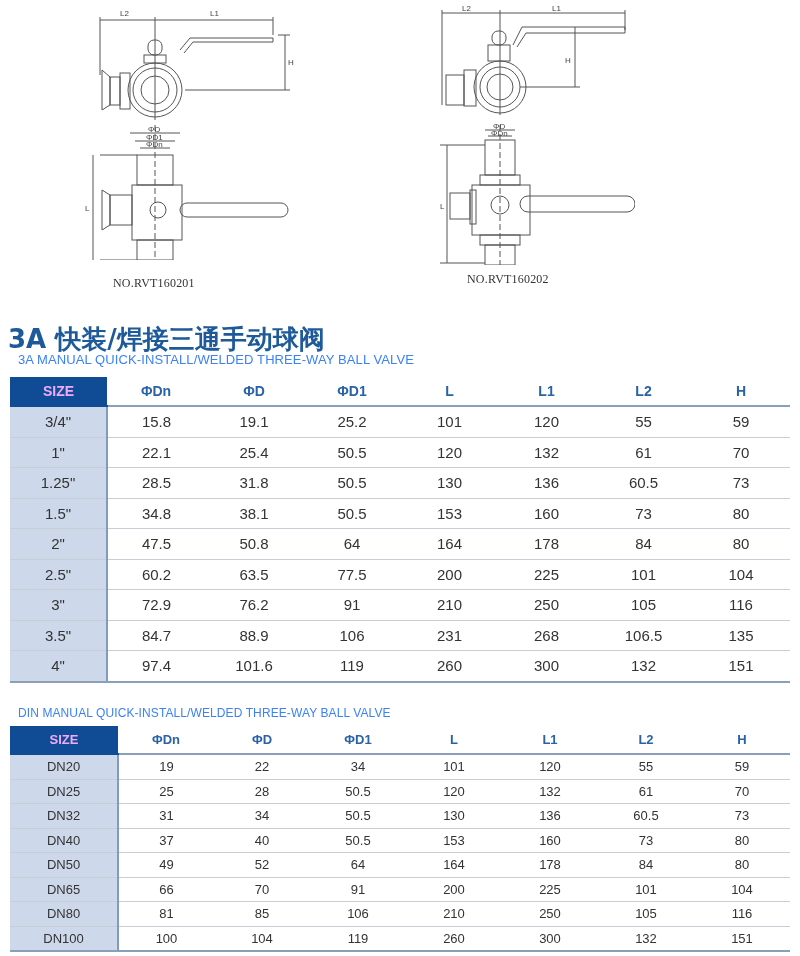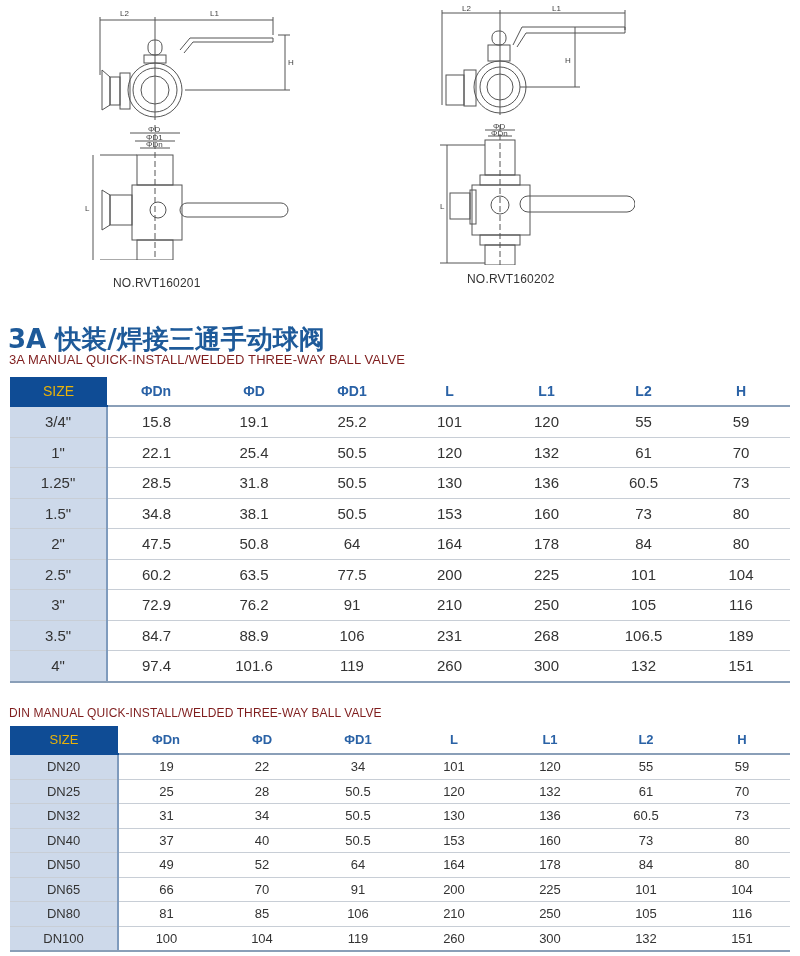--- a/index.html
+++ b/index.html
@@ -1,24 +1,24 @@
 <!DOCTYPE html>
 <html><head>
 <meta charset="utf-8">
 <style>
   html, body { margin:0; padding:0; background:#ffffff; }
   body { width:800px; height:956px; position:relative; overflow:hidden; font-family:"DejaVu Sans", "Liberation Sans", sans-serif; color:#333; }
   .drawings { position:absolute; left:0; top:0; width:800px; height:300px; }
   .drawing { position:absolute; }
-  .caption { position:absolute; font-size:12px; color:#333; font-family:Liberation Sans, sans-serif; letter-spacing:0.2px; }
+  .caption { position:absolute; font-size:12px; color:#333; font-family:Liberation Serif, serif; letter-spacing:0.2px; }
   .section-title { position:absolute; left:8px; font-weight:bold; color:#1e5a99; font-size:26px; font-family:"DejaVu Sans", sans-serif; letter-spacing:0px; white-space:nowrap; }
-  .section-sub { position:absolute; left:9px; color:#7f1d1d; font-size:13px; font-family:"Liberation Sans", sans-serif; letter-spacing:0.1px; white-space:nowrap; }
+  .section-sub { position:absolute; left:18px; color:#3b82f6; font-size:13px; font-family:"Liberation Sans", sans-serif; letter-spacing:0.1px; white-space:nowrap; }
   table.spec { position:absolute; border-collapse:collapse; font-family:"Liberation Sans", sans-serif; table-layout:fixed; }
   table.spec th { color:#2a62a6; font-weight:bold; text-align:center; background:#fff; border-bottom:2px solid #8a9fb8; }
-  table.spec th.size-h { background:#0f4c95; color:#eab308; font-weight:normal; border-bottom:2px solid #0f4c95; }
+  table.spec th.size-h { background:#0f4c95; color:#f0abfc; font-weight:bold; border-bottom:2px solid #0f4c95; }
   table.spec td { text-align:center; color:#333; border-bottom:1px solid #c8ced6; }
   table.spec td.size-c { background:#cdd9ea; border-right:2px solid #7f9bbd; color:#333; }
   table.spec tr:last-child td { border-bottom:2px solid #8a9fb8; }
   #t1 { left:10px; top:377px; width:780px; }
   #t1 th { height:26px; font-size:14px; }
   #t1 td { height:27.5px; font-size:15px; }
   #t2 { left:10px; top:726px; width:780px; }
   #t2 th { height:25px; font-size:13px; }
   #t2 td { height:21.5px; font-size:13px; }
 </style>
@@ -221,21 +221,21 @@
         <td>116</td>
       </tr>
       <tr>
         <td class="size-c">3.5"</td>
         <td>84.7</td>
         <td>88.9</td>
         <td>106</td>
         <td>231</td>
         <td>268</td>
         <td>106.5</td>
-        <td>189</td>
+        <td>135</td>
       </tr>
       <tr>
         <td class="size-c">4"</td>
         <td>97.4</td>
         <td>101.6</td>
         <td>119</td>
         <td>260</td>
         <td>300</td>
         <td>132</td>
         <td>151</td>

